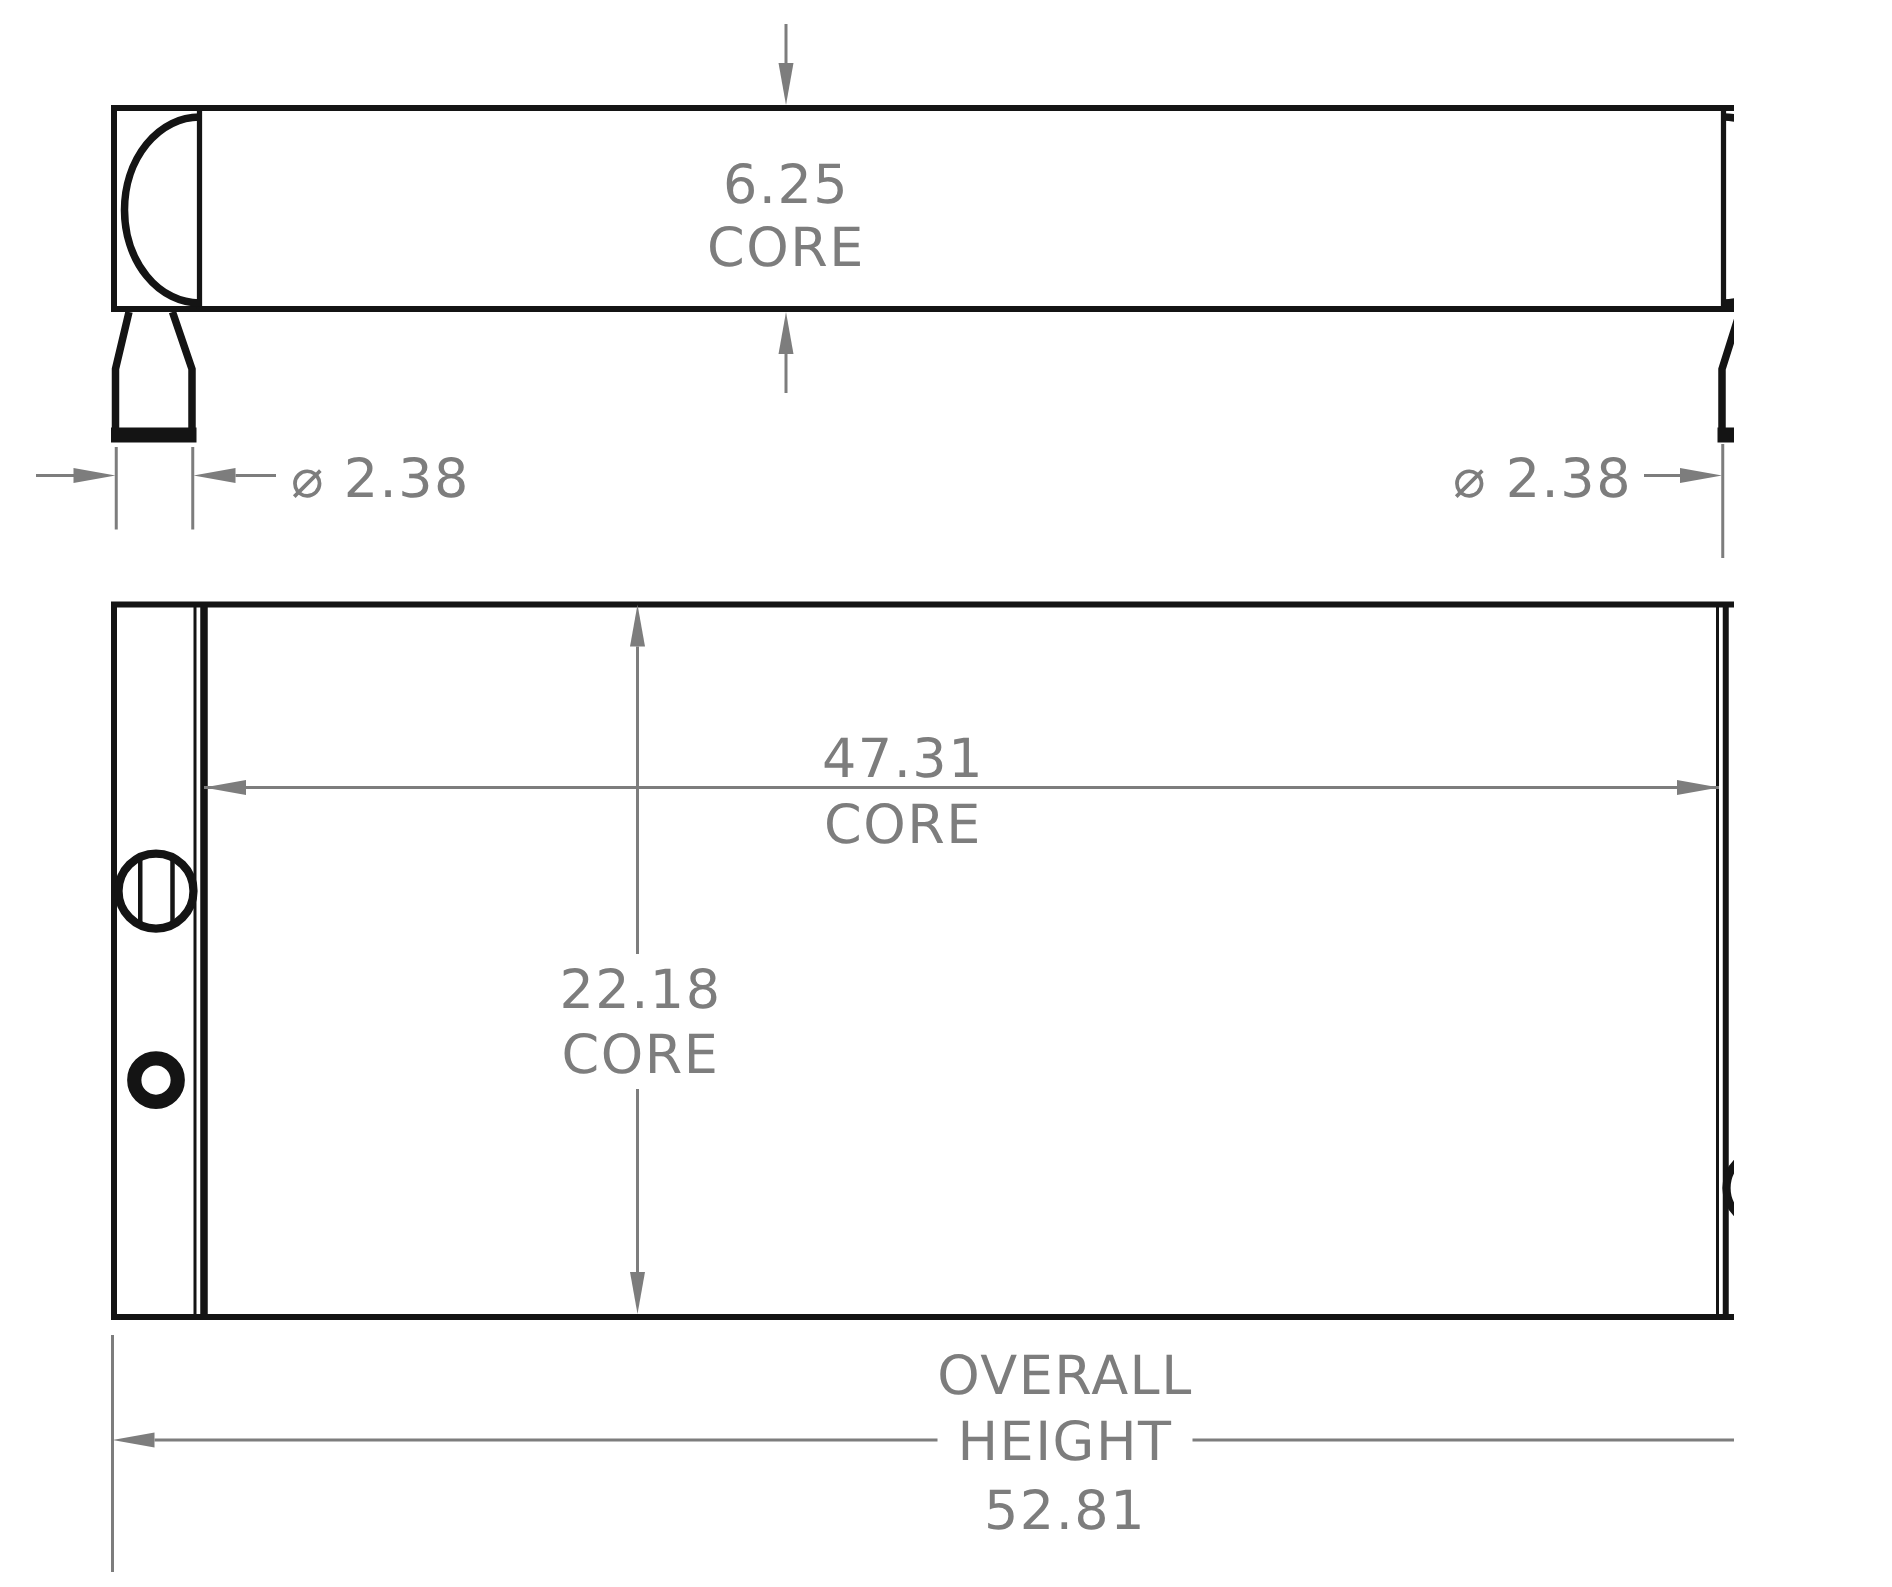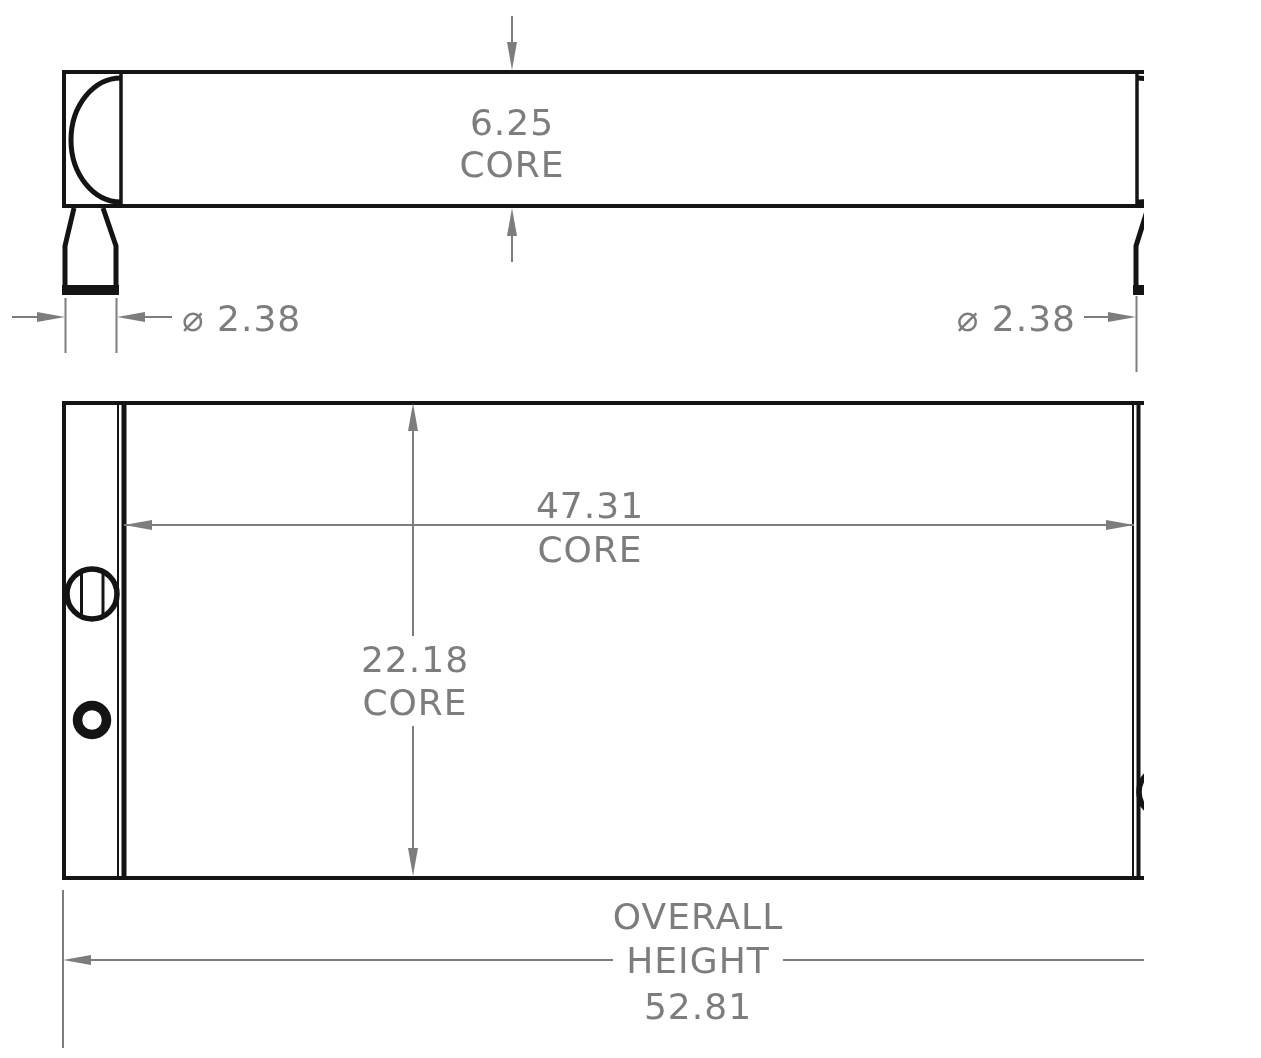--- a/index.html
+++ b/index.html
@@ -1,16 +1,16 @@
 <!DOCTYPE html>
 <html style="--line: #141414; --dim: #7d7d7d; --bg: #ffffff;"><head>
 <meta charset="utf-8">
 <style>
   html,body{margin:0;padding:0;background:var(--bg,#ffffff);}
-  .stage{width:1144px;height:1058px;position:relative;background:var(--bg,#ffffff);overflow:hidden;}
+  .stage{width:1144px;height:1058px;position:relative;background:var(--bg,#ffffff);overflow:hidden;padding-left:12px;}
   svg{display:block;}
   .ln{stroke:var(--line,#141414);fill:none;stroke-linecap:butt;}
   .lnfill{fill:var(--line,#141414);stroke:none;}
   .dim{stroke:var(--dim,#7d7d7d);fill:none;stroke-width:2;}
   .dimfill{fill:var(--dim,#7d7d7d);stroke:none;}
   text{fill:var(--dim,#7d7d7d);font-family:"DejaVu Sans","Liberation Sans",sans-serif;
        font-size:36px;letter-spacing:1px;}
 </style>
 </head>
 <body>

